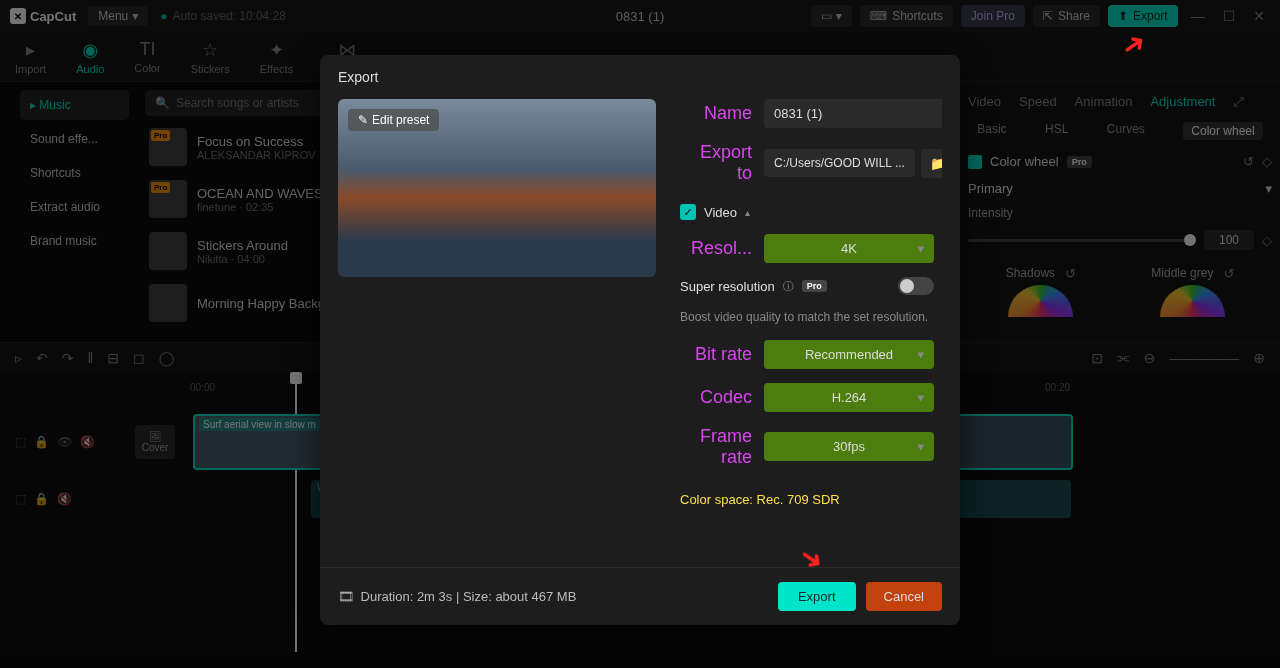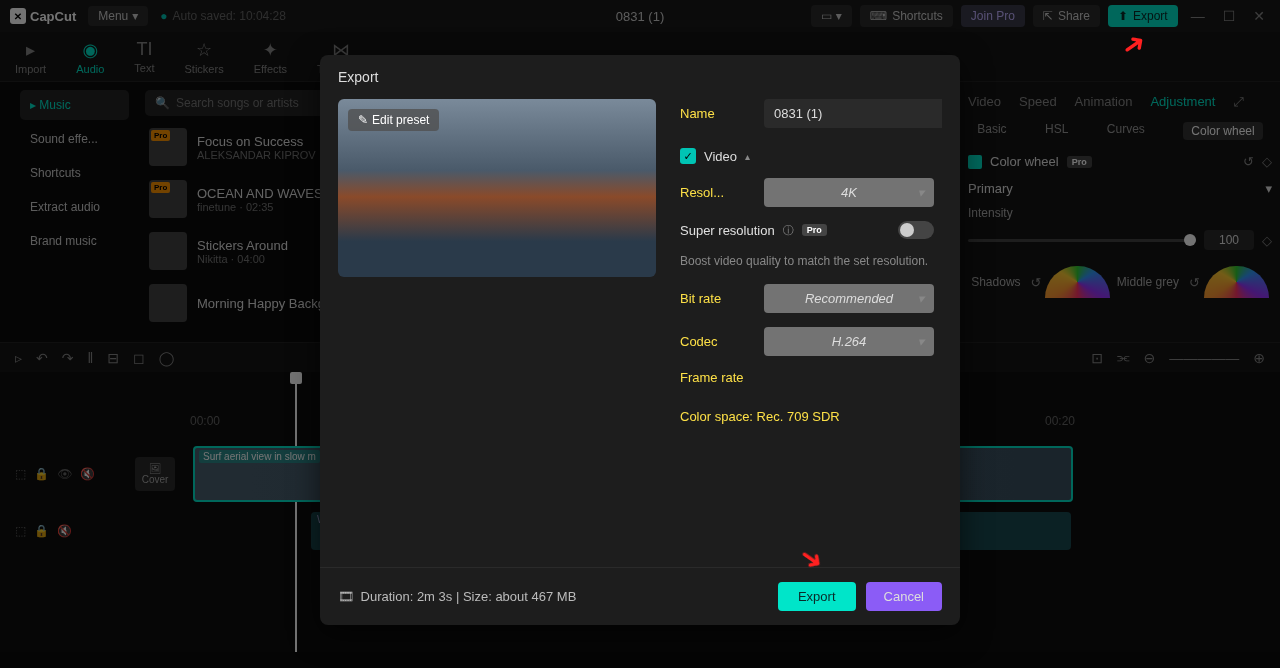--- a/index.html
+++ b/index.html
@@ -46,32 +46,32 @@
 .rp-tabs .active { color: #00e5c9; }
 .rp-subtabs { display: flex; gap: 20px; font-size: 12px; color: #999; padding: 8px 0; justify-content: space-around; }
 .rp-subtabs .active { background: #333; padding: 2px 8px; border-radius: 4px; color: #fff; }
 .cw-row { display: flex; align-items: center; gap: 8px; padding: 6px 0; font-size: 13px; }
 .cw-check { width: 14px; height: 14px; background: #00e5c9; border-radius: 2px; }
 .pro-tag { background: #444; color: #fff; font-size: 9px; padding: 1px 5px; border-radius: 3px; font-weight: bold; }
 .slider-track { flex: 1; height: 3px; background: #444; border-radius: 2px; position: relative; }
 .slider-thumb { position: absolute; right: 0; top: -5px; width: 12px; height: 12px; background: #fff; border-radius: 50%; }
 .num-input { background: #2a2a2a; padding: 3px 8px; border-radius: 4px; font-size: 12px; width: 50px; text-align: center; }
 .color-wheels { display: flex; justify-content: space-around; padding: 10px 0; }
-.wheel { display: flex; flex-direction: row; align-items: center; gap: 4px; }
+.wheel { display: flex; flex-direction: column; align-items: center; gap: 4px; }
 .wheel-label { font-size: 12px; color: #aaa; }
 .wheel-circle { width: 65px; height: 32px; border-radius: 65px 65px 0 0; background: conic-gradient(from 180deg, #ff3366, #ff9933, #ffcc33, #33cc33, #3399ff, #9933ff, #ff3366); }
 .rp-buttons { display: flex; gap: 8px; justify-content: flex-end; padding-top: 8px; }
 .preset-btn { background: #00c4b4; color: #000; padding: 5px 10px; border-radius: 4px; font-size: 12px; }
 .apply-btn { background: #333; color: #fff; padding: 5px 10px; border-radius: 4px; font-size: 12px; }
 
 
 .timeline-bar { height: 30px; display: flex; align-items: center; padding: 0 15px; gap: 14px; background: #161616; border-top: 1px solid #222; }
 .tl-icon { color: #888; font-size: 14px; }
 .timeline { height: 280px; background: #0f0f0f; position: relative; padding: 10px 15px; }
-.time-ruler { height: 20px; position: relative; color: #666; font-size: 12px; margin-top: 32px; }
+.time-ruler { height: 20px; position: relative; color: #666; font-size: 10px; }
 .time-mark { position: absolute; }
 .playhead { position: absolute; left: 295px; top: 0; bottom: 0; width: 2px; background: #fff; }
 .playhead::before { content: ''; position: absolute; top: 0; left: -5px; width: 12px; height: 12px; background: #fff; border-radius: 2px; }
 .tracks { margin-top: 10px; }
 .track { height: 60px; display: flex; align-items: center; gap: 10px; margin-bottom: 6px; }
 .track-controls { width: 110px; display: flex; gap: 8px; color: #666; font-size: 12px; }
 .cover-btn { background: #2a2a2a; padding: 6px; border-radius: 4px; font-size: 10px; color: #aaa; text-align: center; width: 40px; }
 .clip { height: 56px; background: linear-gradient(90deg, #4a6070, #3a5060); border: 2px solid #00e5c9; border-radius: 4px; position: relative; overflow: hidden; display: flex; }
 .clip-label { position: absolute; top: 2px; left: 4px; background: rgba(0,200,180,0.4); color: #fff; font-size: 10px; padding: 1px 4px; border-radius: 2px; }
 .audio-clip { height: 38px; background: #1a4a50; border-radius: 4px; color: #aad; font-size: 10px; padding: 2px 6px; }
@@ -80,40 +80,40 @@
 .modal { position: absolute; left: 320px; top: 55px; width: 640px; height: 570px; background: #1d1d1d; border-radius: 8px; z-index: 10; display: flex; flex-direction: column; box-shadow: 0 8px 30px rgba(0,0,0,0.6); }
 .modal-header { padding: 14px 18px; font-size: 14px; color: #ddd; }
 .modal-body { flex: 1; display: flex; padding: 0 18px; gap: 24px; overflow: hidden; }
 .modal-left { width: 318px; }
 .cover-preview { width: 318px; height: 178px; background: linear-gradient(180deg, #7a8a9a 0%, #4a5a6a 40%, #8a4a2a 55%, #2a3a4a 80%); border-radius: 6px; position: relative; }
 .edit-cover-btn { position: absolute; top: 10px; left: 10px; background: rgba(80,80,80,0.8); color: #fff; padding: 4px 10px; border-radius: 4px; font-size: 12px; display: flex; align-items: center; gap: 4px; }
 .modal-right { flex: 1; display: flex; flex-direction: column; gap: 14px; padding-right: 8px; overflow-y: auto; }
 .modal-right::-webkit-scrollbar { width: 6px; }
 .modal-right::-webkit-scrollbar-thumb { background: #444; border-radius: 3px; }
 .form-row { display: flex; align-items: center; gap: 12px; }
-.form-label { width: 72px; font-size: 13px; color: #fde047; flex-shrink: 0; }
+.form-label { width: 72px; font-size: 18px; color: #d946ef; flex-shrink: 0; text-align: right; }
 .form-input { flex: 1; background: #2a2a2a; border: none; padding: 7px 10px; border-radius: 4px; color: #ddd; font-size: 13px; }
-.form-select { flex: 1; background: #737373; padding: 7px 10px; border-radius: 4px; color: #ddd; font-size: 13px; text-align: center; position: relative; font-style: italic; }
+.form-select { flex: 1; background: #4d7c0f; padding: 7px 10px; border-radius: 4px; color: #ddd; font-size: 13px; text-align: center; position: relative; }
 .form-select::after { content: '▾'; position: absolute; right: 10px; color: #888; }
 .path-row { display: flex; gap: 6px; align-items: center; }
 .path-input { flex: 1; background: #2a2a2a; padding: 7px 10px; border-radius: 4px; color: #ddd; font-size: 12px; white-space: nowrap; overflow: hidden; text-overflow: ellipsis; }
 .folder-btn { background: #2a2a2a; padding: 7px 9px; border-radius: 4px; color: #ccc; }
 .section-header { display: flex; align-items: center; gap: 8px; padding-top: 6px; }
 .checkbox { width: 16px; height: 16px; background: #00c4b4; border-radius: 3px; display: flex; align-items: center; justify-content: center; color: #000; font-size: 11px; }
 .section-title { font-weight: 500; color: #ddd; }
 .sr-row { display: flex; align-items: center; gap: 8px; justify-content: flex-end; }
 .toggle { width: 36px; height: 18px; background: #444; border-radius: 10px; position: relative; margin-left: auto; }
 .toggle::after { content: ''; position: absolute; left: 2px; top: 2px; width: 14px; height: 14px; background: #ccc; border-radius: 50%; }
 .help-text { font-size: 12px; color: #888; line-height: 1.4; }
 .color-space { font-size: 13px; color: #fde047; padding-top: 10px; }
 .modal-footer { padding: 14px 18px; display: flex; align-items: center; border-top: 1px solid #2a2a2a; }
 .duration-info { display: flex; align-items: center; gap: 6px; font-size: 13px; color: #bbb; }
 .footer-btns { margin-left: auto; display: flex; gap: 10px; }
 .btn-export { background: #00e5c9; color: #0a2a28; padding: 7px 20px; border-radius: 4px; font-size: 13px; font-weight: 500; }
-.btn-cancel { background: #8b5cf6; color: #ddd; padding: 7px 18px; border-radius: 4px; font-size: 13px; }
+.btn-cancel { background: #c2410c; color: #ddd; padding: 7px 18px; border-radius: 4px; font-size: 13px; }
 
 
 .arrow1 { position: absolute; z-index: 20; right: 135px; top: 28px; color: #ff2020; font-size: 28px; transform: rotate(-35deg); }
 .arrow2 { position: absolute; z-index: 20; left: 800px; top: 542px; color: #ff2020; font-size: 28px; transform: rotate(35deg); }
 </style>
 </head>
 <body>
 
 <div class="topbar">
   <div class="logo">
@@ -145,21 +145,21 @@
   <div class="tool-item">
       <span class="tool-icon">▸</span>
       <span>Import</span>
     </div>
   <div class="tool-item active">
       <span class="tool-icon">◉</span>
       <span>Audio</span>
     </div>
   <div class="tool-item">
       <span class="tool-icon">TI</span>
-      <span>Text</span>
+      <span>Color</span>
     </div>
   <div class="tool-item">
       <span class="tool-icon">☆</span>
       <span>Stickers</span>
     </div>
   <div class="tool-item">
       <span class="tool-icon">✦</span>
       <span>Effects</span>
     </div>
   <div class="tool-item">
@@ -325,20 +325,27 @@
             <span>✎</span>
             <span>Edit preset</span>
           </div>
       </div>
     </div>
     <div class="modal-right">
       <div class="form-row">
         <div class="form-label">Name</div>
         <input class="form-input" value="0831 (1)" style="">
       </div>
+      <div class="form-row">
+        <div class="form-label">Export to</div>
+        <div class="path-row" style="flex:1">
+          <div class="path-input">C:/Users/GOOD WILL ...</div>
+          <div class="folder-btn"><span>📁</span></div>
+        </div>
+      </div>
       <div class="section-header">
         <div class="checkbox">✓</div>
         <span class="section-title">Video</span>
         <span style="color:#888;font-size:10px">▴</span>
       </div>
       <div class="form-row">
         <div class="form-label">Resol...</div>
         <div class="form-select">4K</div>
       </div>
       <div class="sr-row">
@@ -351,20 +358,21 @@
       <div class="form-row">
         <div class="form-label">Bit rate</div>
         <div class="form-select">Recommended</div>
       </div>
       <div class="form-row">
         <div class="form-label">Codec</div>
         <div class="form-select">H.264</div>
       </div>
       <div class="form-row">
         <div class="form-label">Frame rate</div>
+        <div class="form-select">30fps</div>
       </div>
       <div class="color-space">Color space: Rec. 709 SDR</div>
     </div>
   </div>
   <div class="modal-footer">
     <div class="duration-info">
       <span>🎞</span>
       <span>Duration: 2m 3s | Size: about 467 MB</span>
     </div>
     <div class="footer-btns">

